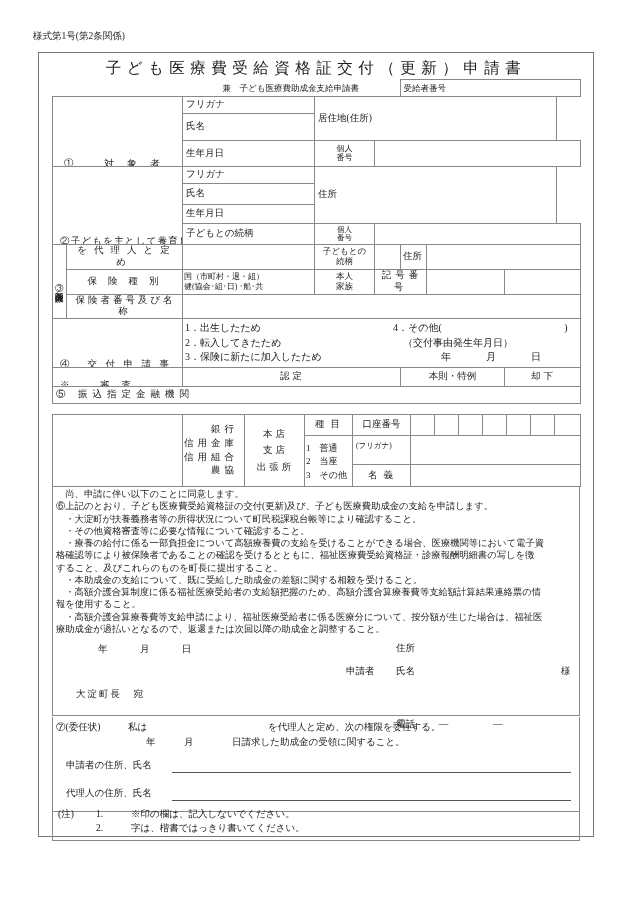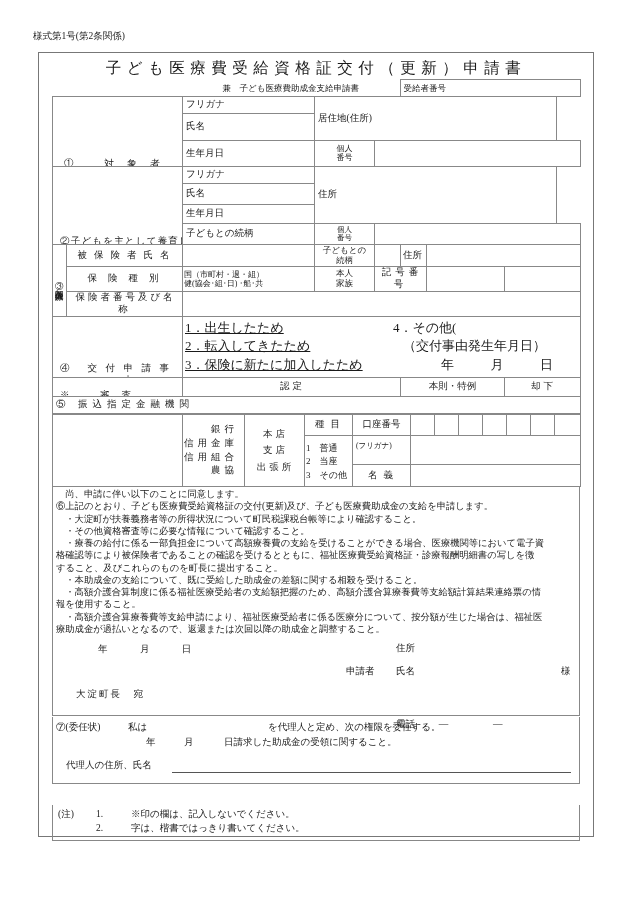--- a/index.html
+++ b/index.html
@@ -100,24 +100,23 @@
   }
   .small {
     font-size: 8.5px;
   }
   .xsmall {
     font-size: 7.5px;
   }
   
   .reasons {
     position: relative;
-    font-size: 13px;
+    font-size: 10px;
     line-height: 1.45;
     padding: 2px 0 2px 2px;
-    text-decoration: underline;
   }
   .reasons .col2 {
     position: absolute;
     left: 210px;
     top: 2px;
     line-height: 1.45;
   }
   
   .consent {
     position: absolute;
@@ -200,21 +199,21 @@
     font-size: 9.5px;
     padding: 3px 4px 5px 3px;
     line-height: 1.5;
   }
   .deleg-line1 { position: relative; height: 15px; white-space: nowrap; }
   .deleg-line1 .watashi { position: absolute; left: 72px; top: 0; }
   .deleg-line1 .dairi { position: absolute; left: 212px; top: 0; }
   .deleg-line2 { position: relative; height: 15px; white-space: nowrap; }
   .deleg-line2 .d1 { position: absolute; left: 90px; top: 0; }
   .deleg-line2 .d2 { position: absolute; left: 128px; top: 0; }
-  .deleg-line2 .d3 { position: absolute; left: 168px; top: 0; }
+  .deleg-line2 .d3 { position: absolute; left: 176px; top: 0; }
   .deleg-row {
     position: relative;
     height: 24px;
     margin-top: 4px;
   }
   .deleg-row .lab {
     position: absolute;
     left: 10px;
     top: 4px;
     white-space: nowrap;
@@ -336,21 +335,21 @@
       </td>
       <td colspan="8"></td>
     </tr>
 
     <tr style="height:22px">
       <td rowspan="3" class="ctr" style="padding:0">
         <div class="vwrap">
           <div class="vert">③加入医療保険</div>
         </div>
       </td>
-      <td class="ctr" style="letter-spacing:7px;text-indent:5px">被保険者氏名</td>
+      <td class="ctr" style="letter-spacing:7px;text-indent:5px">を代理人と定め</td>
       <td></td>
       <td class="ctr" style="padding:0 2px">
         <div class="twoline" style="font-size:8.5px;line-height:1.12">子どもとの<br>続柄</div>
       </td>
       <td></td>
       <td class="lft" style="padding:0 2px">住所</td>
       <td colspan="6"></td>
     </tr>
 
     <tr style="height:24px">
@@ -534,20 +533,24 @@
       <span>⑦</span><span>(委任状)</span>
       <span class="watashi">私は</span>
       <span class="dairi">を代理人と定め、次の権限を委任する。</span>
     </div>
     <div class="deleg-line2">
       <span class="d1">年</span>
       <span class="d2">月</span>
       <span class="d3">日請求した助成金の受領に関すること。</span>
     </div>
     <div class="deleg-row">
+      <span class="lab">申請者の住所、氏名</span>
+      <span class="rule"></span>
+    </div>
+    <div class="deleg-row">
       <span class="lab">代理人の住所、氏名</span>
       <span class="rule"></span>
     </div>
   </div>
 
   <div class="notes" style="top:805px;">
     <div class="note-row">
       <span class="nlabel">(注)</span>
       <span class="nnum">1.</span>
       <span class="ntext">※印の欄は、記入しないでください。</span>

